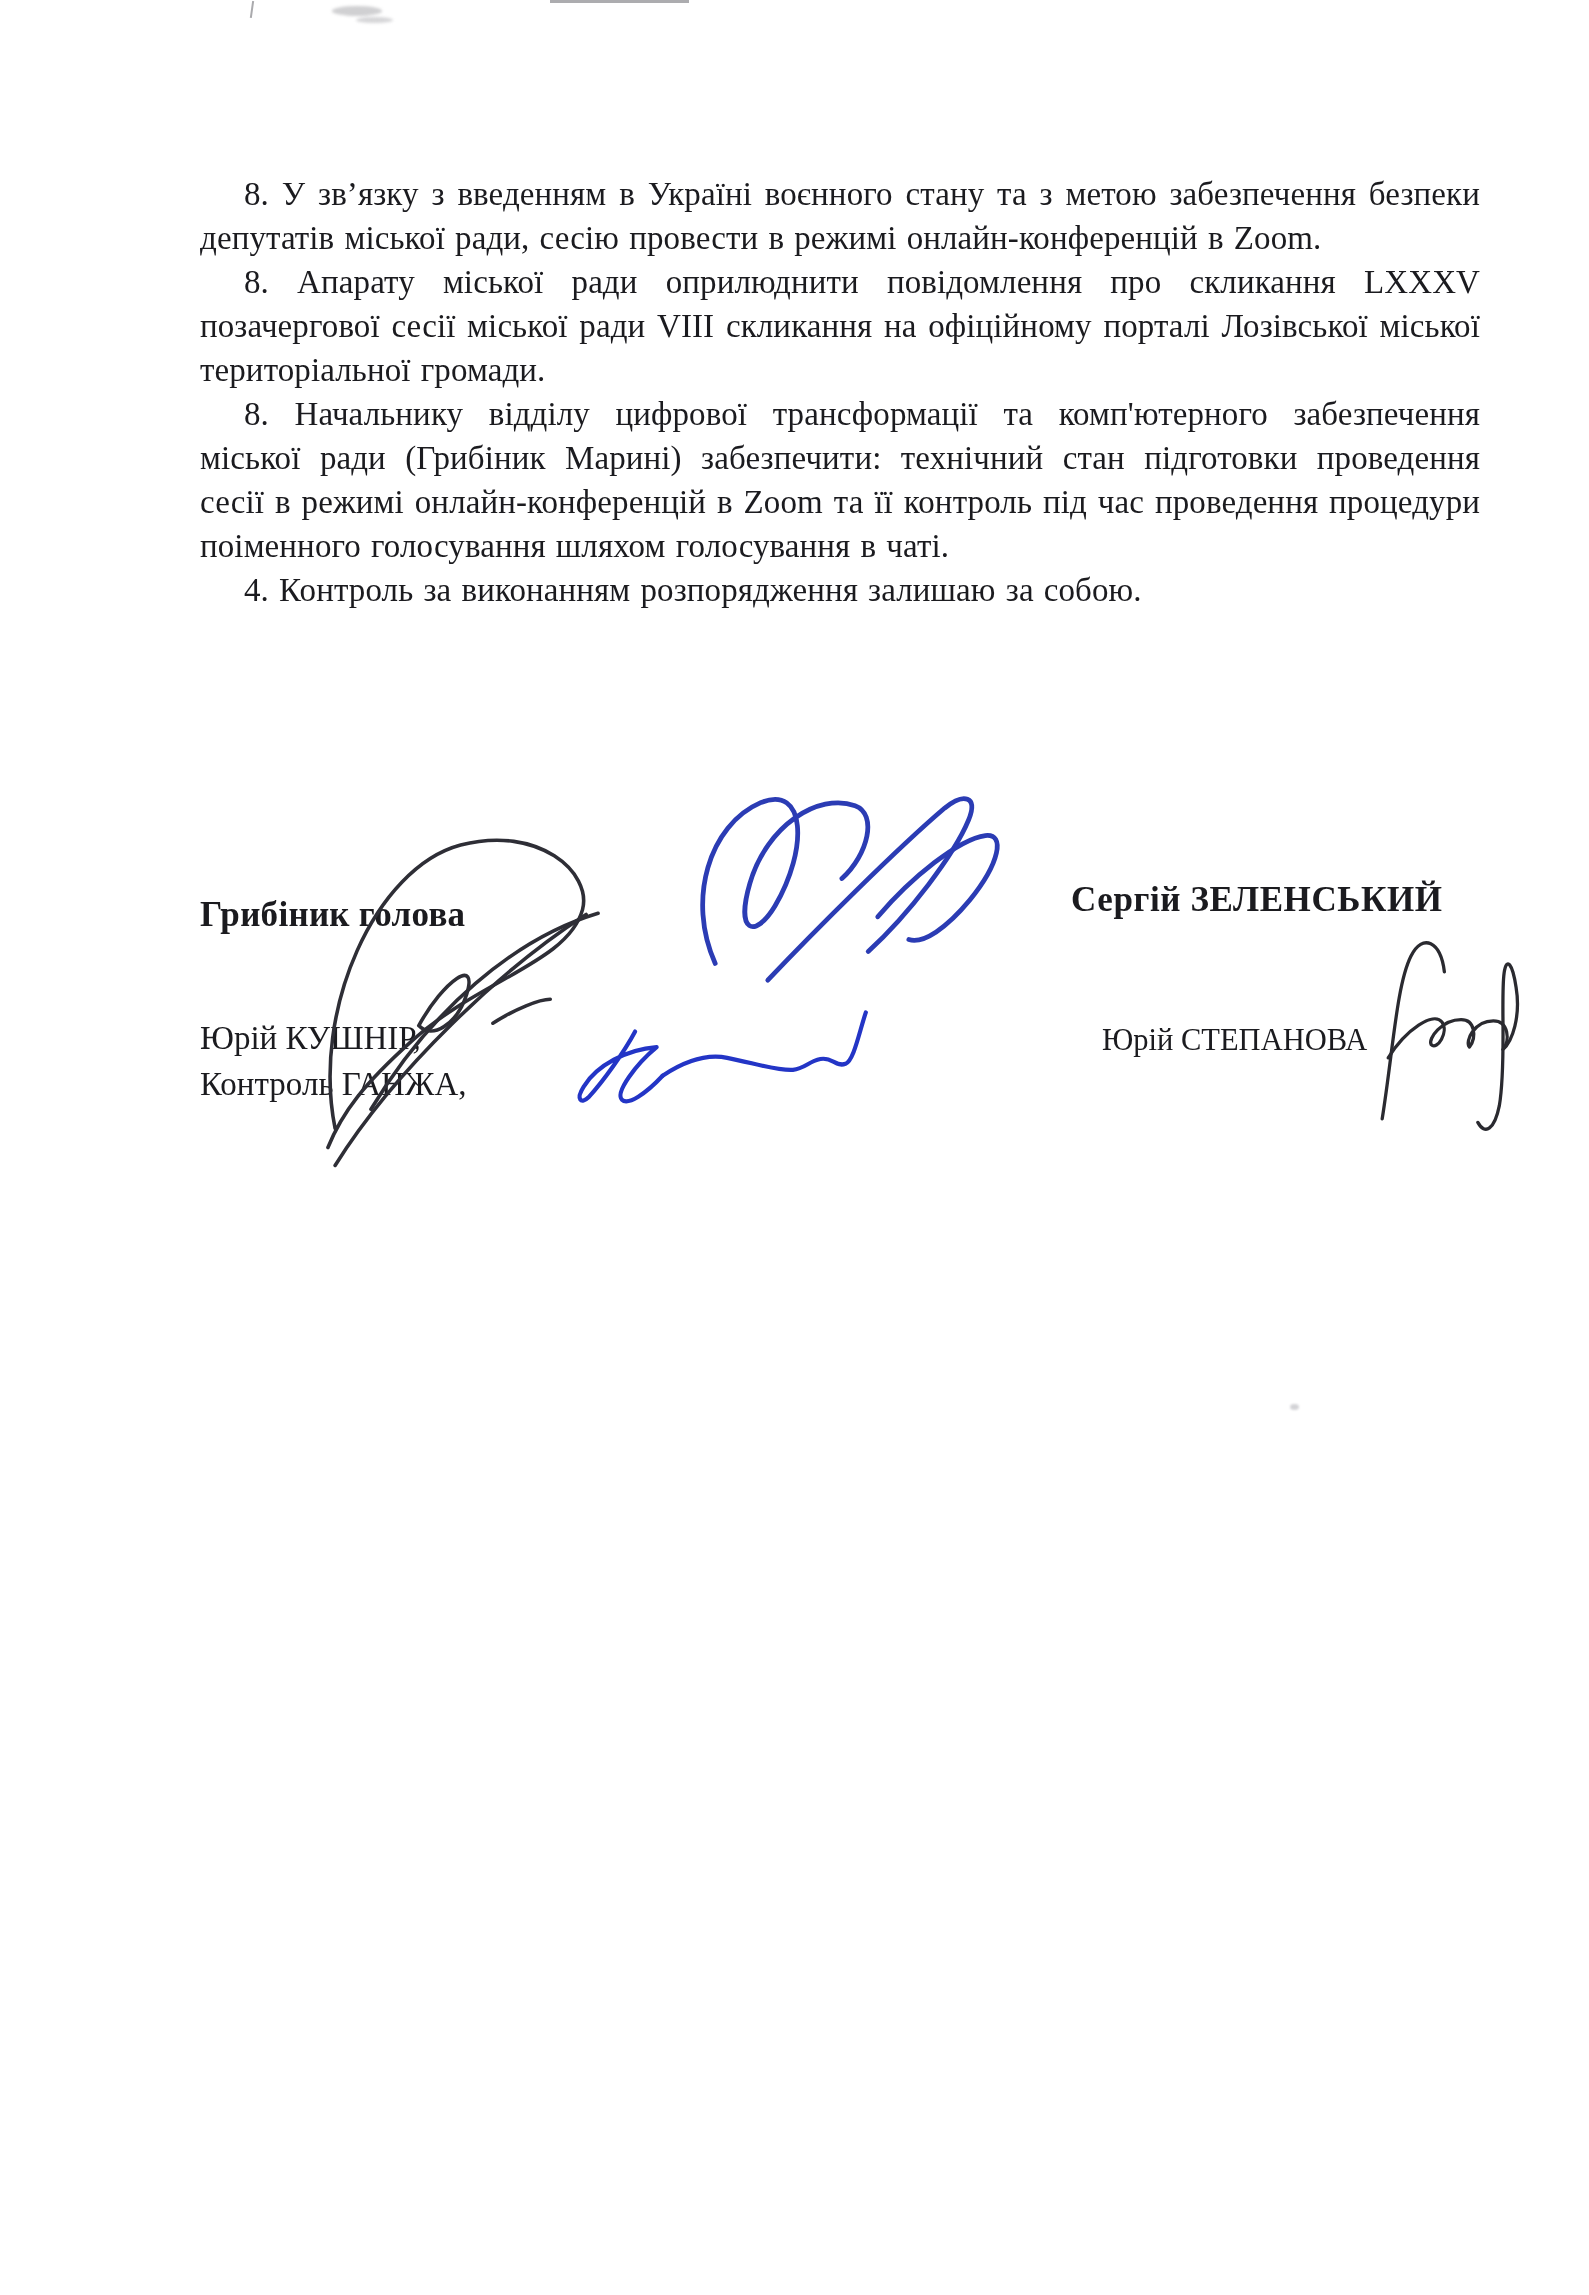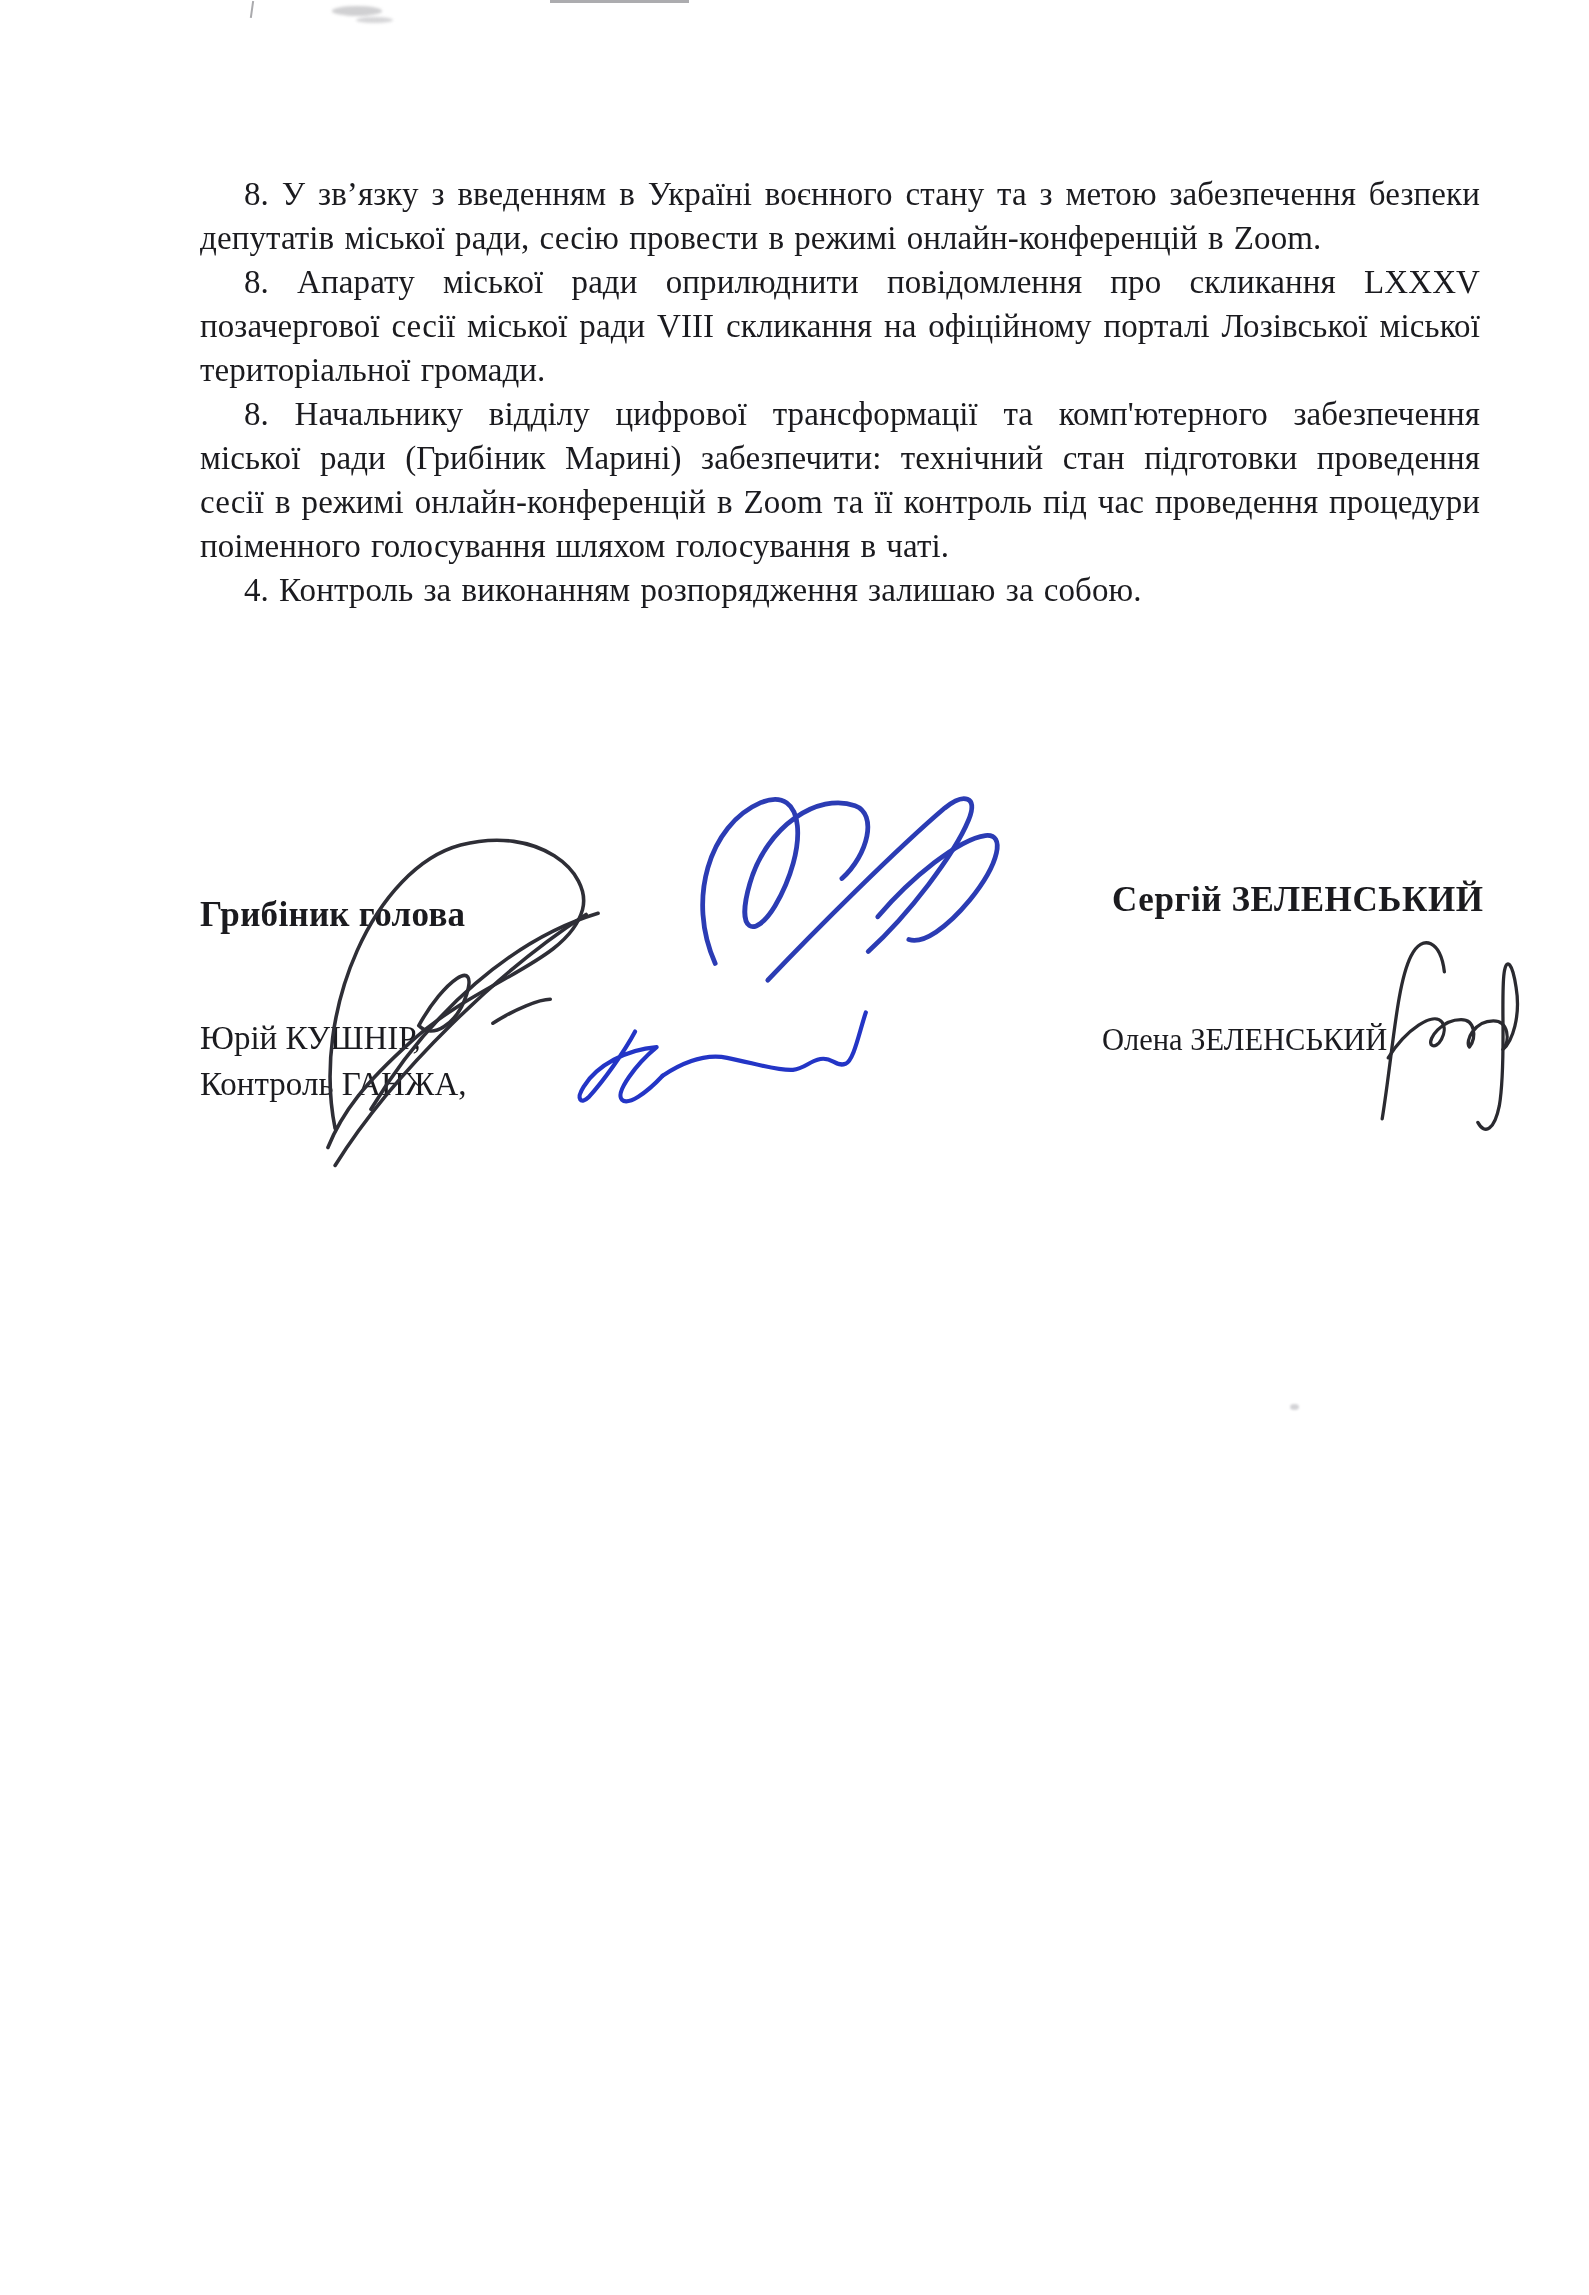--- a/index.html
+++ b/index.html
@@ -47,21 +47,20 @@
     font-size: 35px;
     font-weight: bold;
     letter-spacing: 0.3px;
   }
   .sig-right-name {
     left: 1071px;
     top: 880px;
     font-size: 35px;
     font-weight: bold;
     letter-spacing: 0.6px;
-    margin-left: 41px;
   }
   .sig-prepared-1 {
     left: 200px;
     top: 1020px;
     font-size: 33px;
   }
   .sig-prepared-2 {
     left: 200px;
     top: 1066px;
     font-size: 33px;
@@ -113,21 +112,21 @@
     <p class="para">8. У зв’язку з введенням в Україні воєнного стану та з метою забезпечення безпеки депутатів міської ради, сесію провести в режимі онлайн-конференцій в Zoom.</p>
     <p class="para">8. Апарату міської ради оприлюднити повідомлення про скликання LXXXV позачергової сесії міської ради VIII скликання на офіційному порталі Лозівської міської територіальної громади.</p>
     <p class="para">8. Начальнику відділу цифрової трансформації та комп'ютерного забезпечення міської ради (Грибіник Марині) забезпечити: технічний стан підготовки проведення сесії в режимі онлайн-конференцій в Zoom та її контроль під час проведення процедури поіменного голосування шляхом голосування в чаті.</p>
     <p class="para">4. Контроль за виконанням розпорядження залишаю за собою.</p>
   </div>
 
   <div class="sig-text sig-left-title">Грибіник голова</div>
   <div class="sig-text sig-right-name">Сергій ЗЕЛЕНСЬКИЙ</div>
   <div class="sig-text sig-prepared-1">Юрій КУШНІР,</div>
   <div class="sig-text sig-prepared-2">Контроль ГАНЖА,</div>
-  <div class="sig-text sig-secondary">Олена ЗЕЛЕНСЬКИЙ</div>
+  <div class="sig-text sig-secondary">Юрій СТЕПАНОВА</div>
 
   <svg class="ink" width="1590" height="2295" viewBox="0 0 2659 3840">
 
     <g>
       <path class="blue" d="M1196,1612 C1148,1506 1186,1380 1272,1343 C1348,1312 1352,1420 1296,1516 C1262,1572 1230,1560 1254,1478 C1282,1382 1368,1326 1430,1348 C1468,1362 1452,1430 1408,1470"></path>
       <path class="blue" d="M1284,1640 C1360,1560 1500,1420 1580,1352 C1612,1326 1636,1332 1620,1372 C1596,1430 1520,1530 1452,1592"></path>
       <path class="blue" d="M1468,1534 C1524,1468 1604,1404 1648,1398 C1682,1394 1672,1444 1622,1506 C1584,1552 1544,1580 1520,1572"></path>
     </g>
 
     <g>

